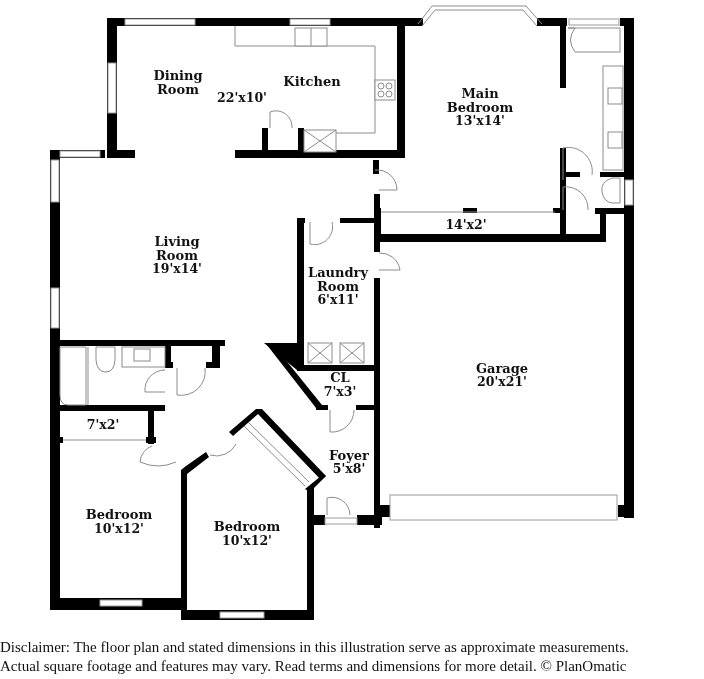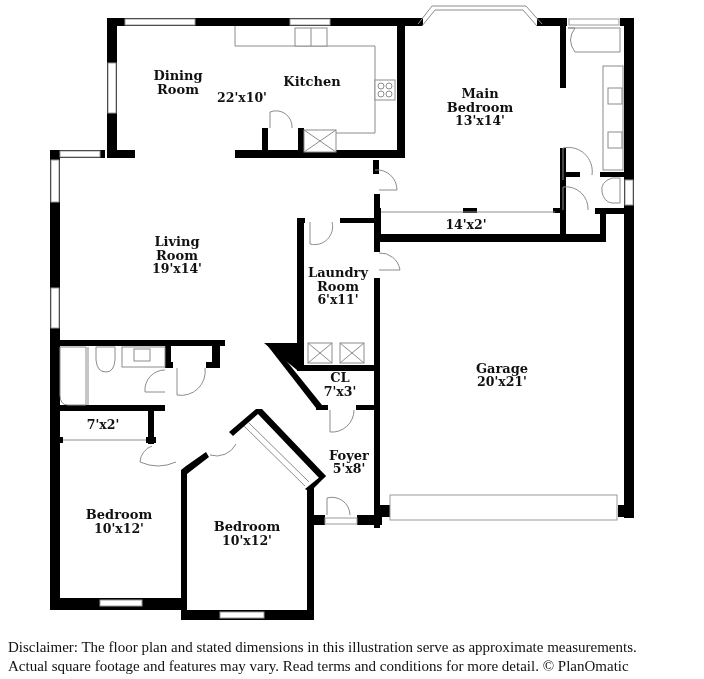--- a/index.html
+++ b/index.html
@@ -6,21 +6,21 @@
   body { width: 704px; height: 679px; position: relative; overflow: hidden; }
   #plan { position: absolute; left: 0; top: 0; width: 704px; height: 630px; }
   .wall { fill: #000; }
   .win { fill: #fff; stroke: #9a9a9a; stroke-width: 1; }
   .fix { fill: #fff; stroke: #8c8c8c; stroke-width: 1; }
   .thin { fill: none; stroke: #8c8c8c; stroke-width: 1; }
   .door { fill: none; stroke: #8c8c8c; stroke-width: 1; }
   .label { font-family: "DejaVu Serif", "Liberation Serif", serif; font-weight: bold; font-size: 13px; fill: #111; text-anchor: middle; }
   .dim { font-family: "DejaVu Serif", "Liberation Serif", serif; font-weight: bold; font-size: 12.5px; fill: #111; text-anchor: middle; }
   #disclaimer { position: absolute; left: 0; top: 638px; width: 569px; text-align: center;
-    font-family: "Liberation Serif", "DejaVu Serif", serif; font-size: 15px; line-height: 19px; color: #111; margin-left: 8px; }
+    font-family: "Liberation Serif", "DejaVu Serif", serif; font-size: 15px; line-height: 19px; color: #111; }
   #disclaimer div { white-space: nowrap; }
 </style>
 </head>
 <body>
 
 <svg id="plan" viewBox="0 0 704 630" xmlns="http://www.w3.org/2000/svg">
 
   <g>
 
     <rect class="wall" x="107" y="18" width="10" height="140"></rect>
@@ -201,14 +201,14 @@
     <text class="label" x="119" y="519">Bedroom</text>
     <text class="dim" x="119" y="533">10'x12'</text>
 
     <text class="label" x="247" y="531">Bedroom</text>
     <text class="dim" x="247" y="545">10'x12'</text>
   </g>
 </svg>
 
 <div id="disclaimer">
   <div>Disclaimer: The floor plan and stated dimensions in this illustration serve as approximate measurements.</div>
-  <div>Actual square footage and features may vary. Read terms and conditions for more detail. © PlanOmatic</div>
+  <div>Actual square footage and features may vary. Read terms and dimensions for more detail. © PlanOmatic</div>
 </div>
 
 </body></html>

